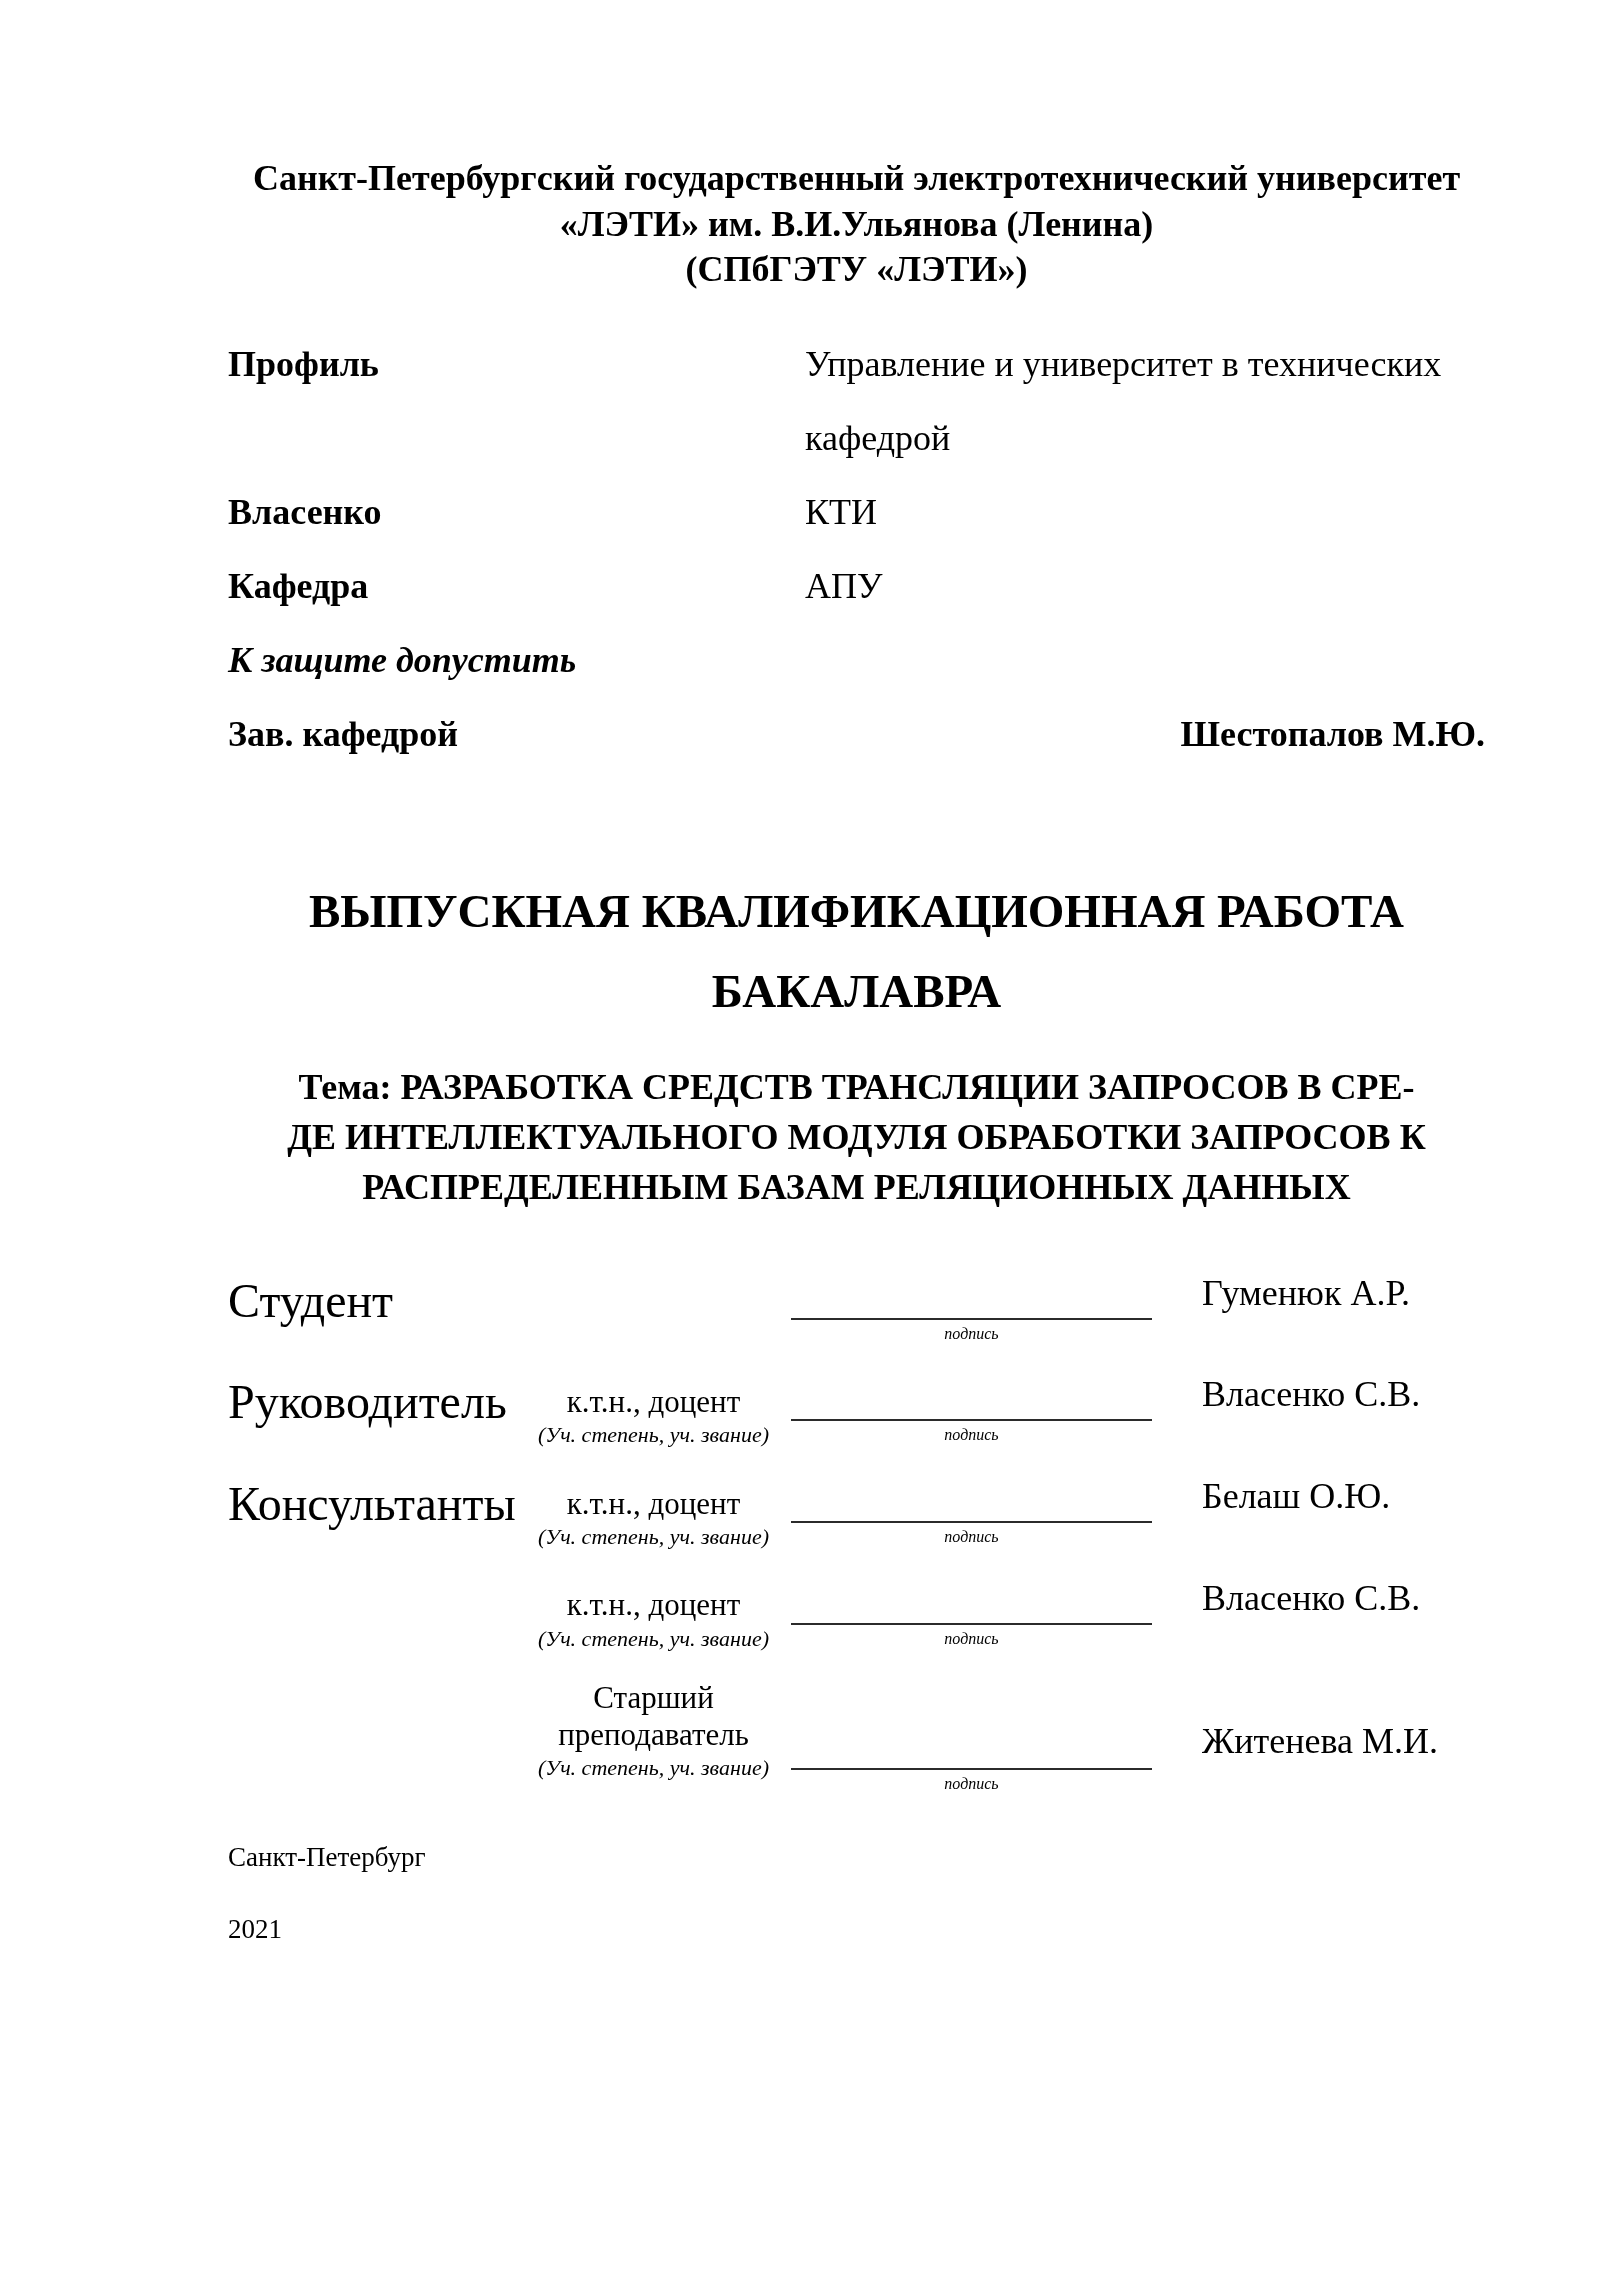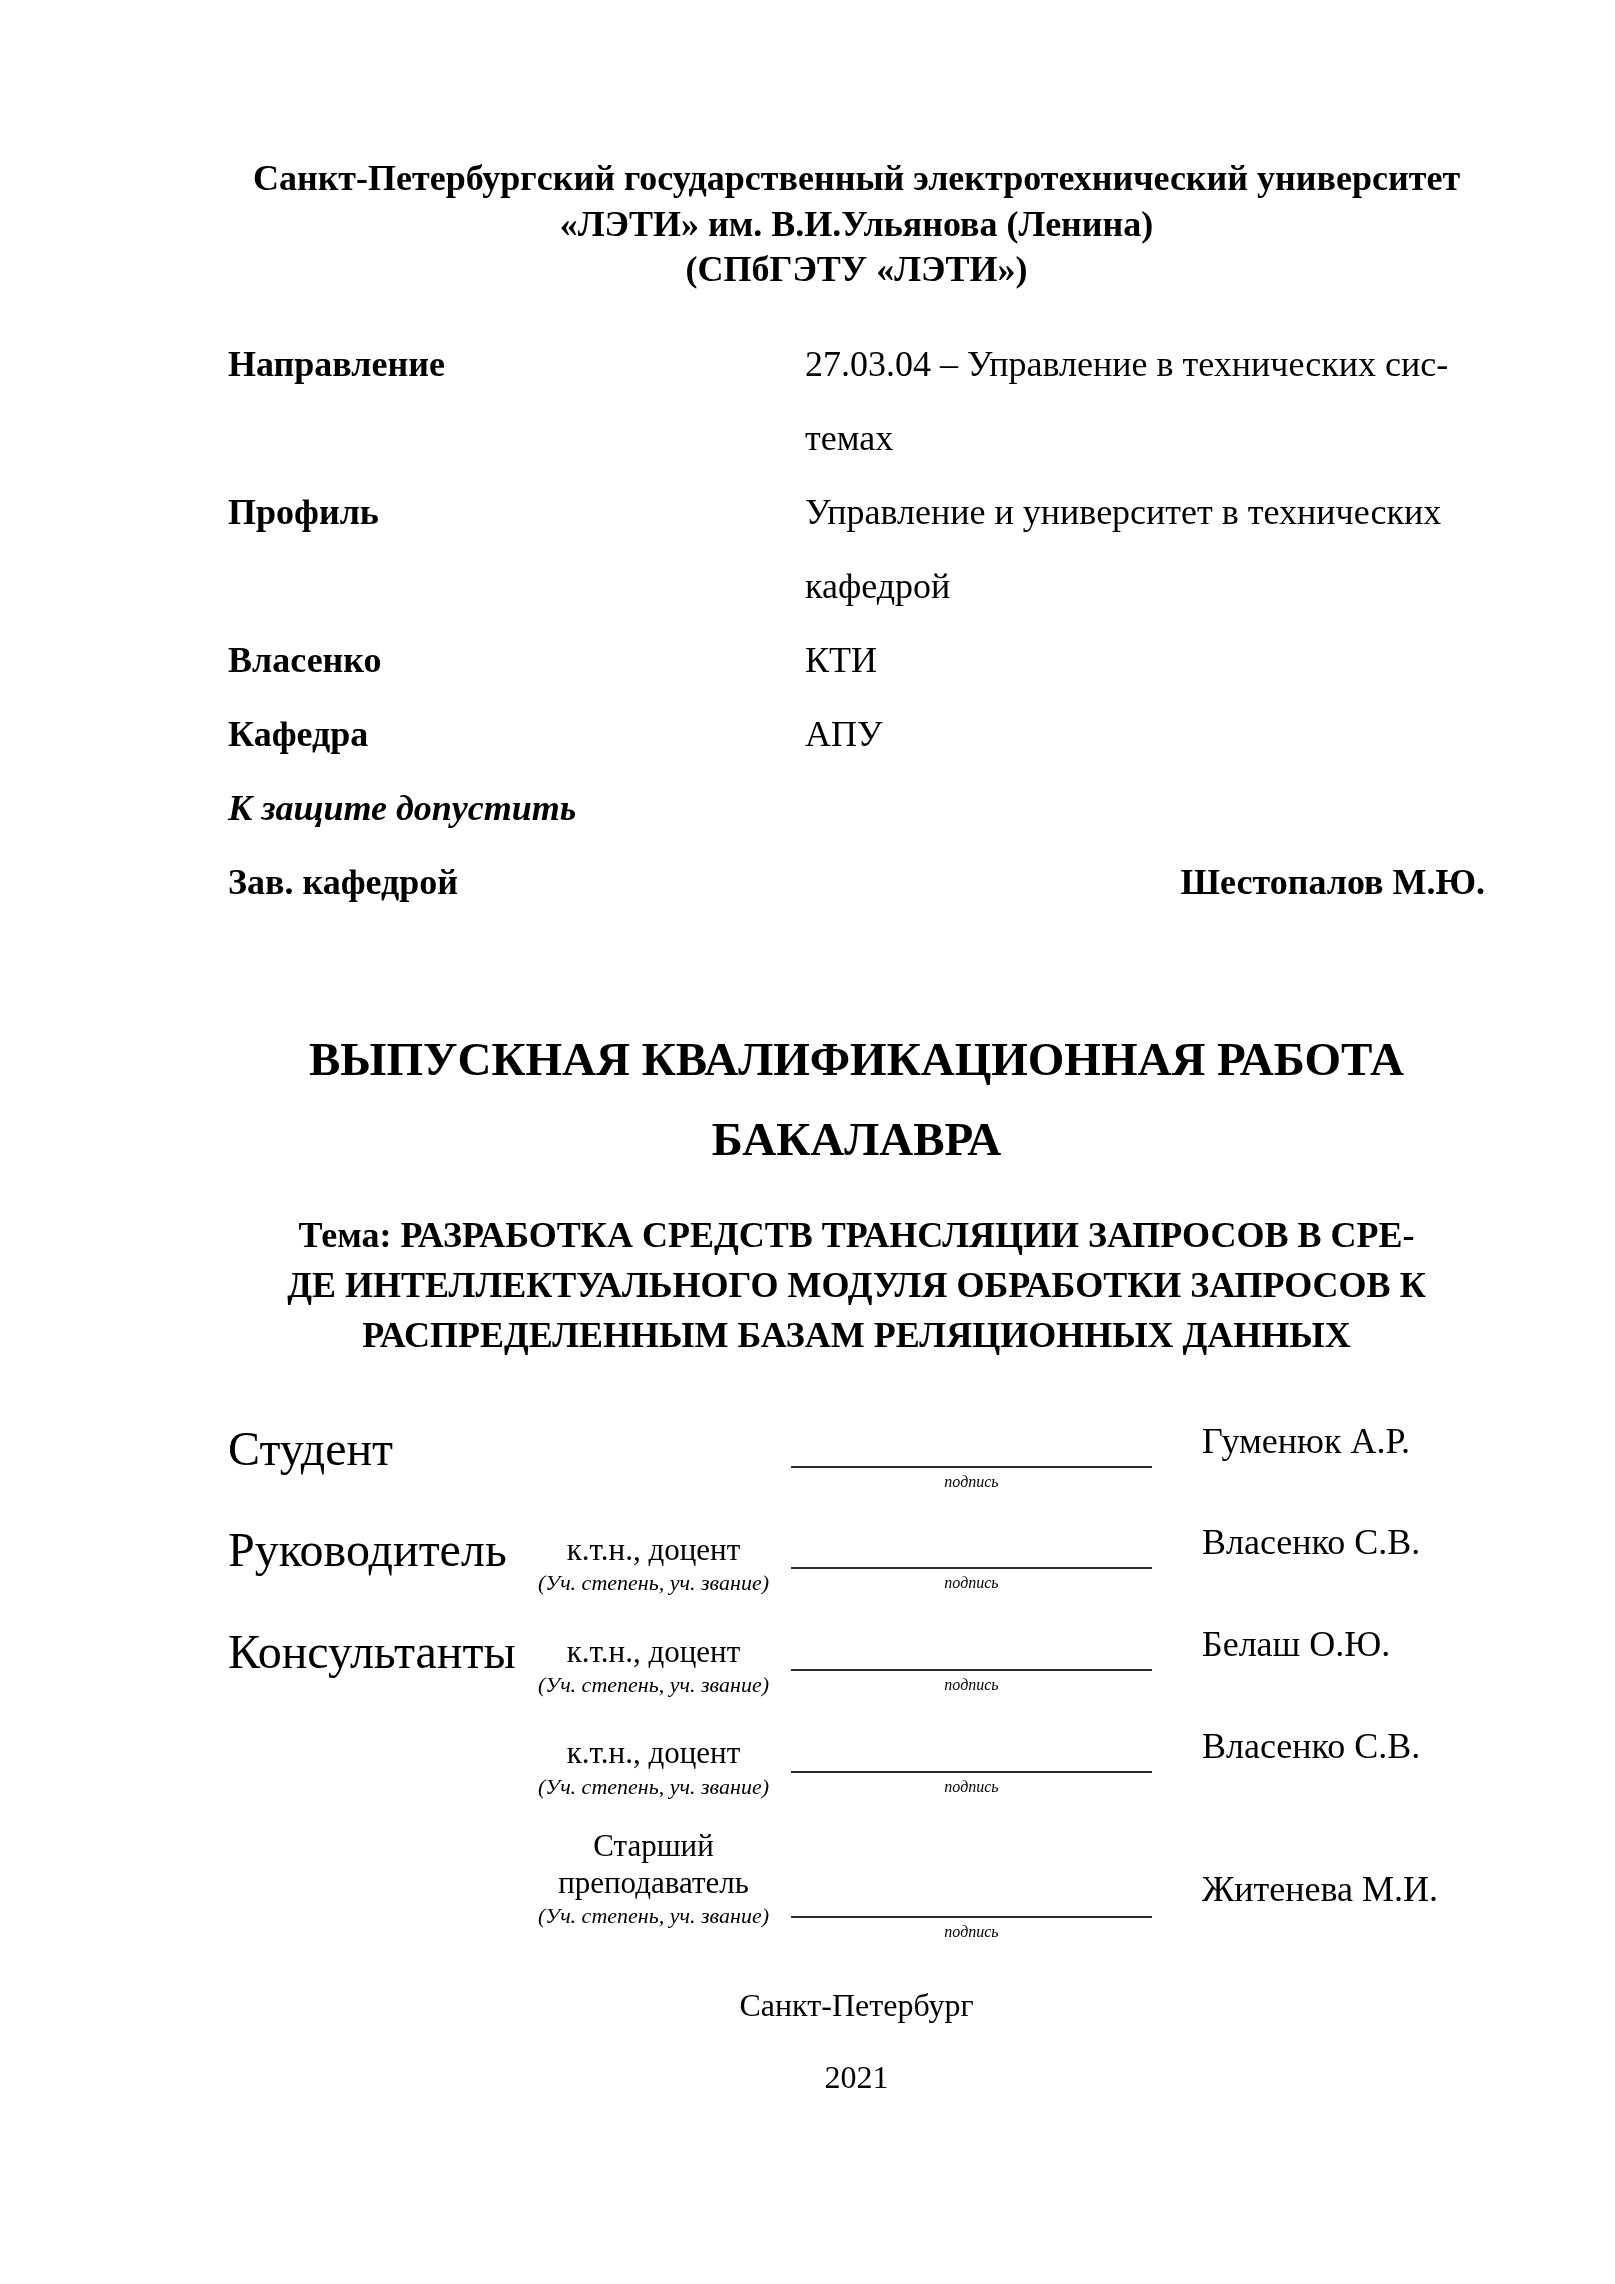--- a/index.html
+++ b/index.html
@@ -112,44 +112,36 @@
     padding-left: 50px;
   }
   
   .sign-row.tall .sr-degree { padding-top: 0; }
   .sign-row.tall .sign-line { height: 88px; }
   .sign-row.tall .sr-name { padding-top: 41px; }
 
   
   .footer {
     margin-top: 4.7px;
-    text-align: center;
-    font-size: 32px;
+    font-size: 27px;
     line-height: 72px;
   }
 </style>
 </head>
 <body>
 
 <div class="page">
 
   <div class="uni-header">
     <div>Санкт-Петербургский государственный электротехнический университет</div>
     <div>«ЛЭТИ» им. В.И.Ульянова (Ленина)</div>
     <div>(СПбГЭТУ «ЛЭТИ»)</div>
   </div>
 
   <div class="info-table">
-    <div class="info-row">
-      <div class="info-label">Направление</div>
-      <div class="info-value">
-        <div>27.03.04 – Управление в технических сис-</div>
-        <div>темах</div>
-      </div>
-    </div>
     <div class="info-row">
       <div class="info-label">Профиль</div>
       <div class="info-value">
         <div>Управление и университет в технических</div>
         <div>кафедрой</div>
       </div>
     </div>
     <div class="info-row">
       <div class="info-label">Власенко</div>
       <div class="info-value">

